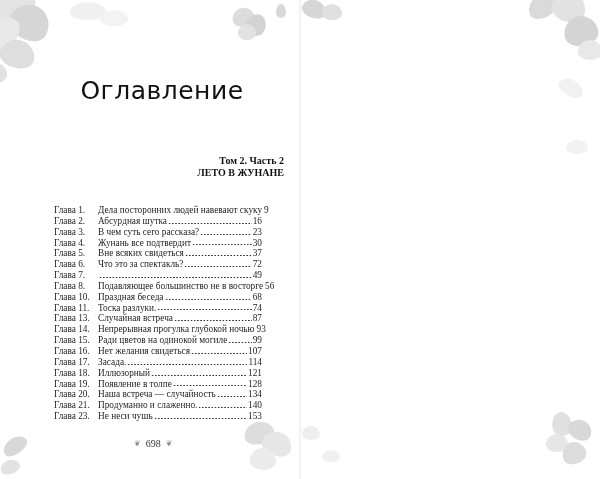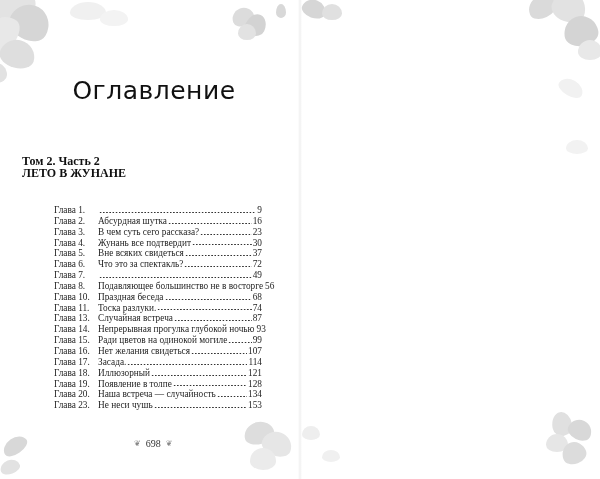--- a/index.html
+++ b/index.html
@@ -17,27 +17,27 @@
   .gutter {
     position: absolute; left: 298px; top: 0; width: 4px; height: 479px;
     background: linear-gradient(to right, rgba(0,0,0,0), rgba(0,0,0,0.06), rgba(0,0,0,0));
   }
 
   
   .flower { position: absolute; pointer-events: none; }
   .petal { position: absolute; border-radius: 50% 50% 50% 50% / 60% 60% 40% 40%; }
 
   .toc-heading {
-    position: absolute; left: 4px; width: 300px; top: 76px;
+    position: absolute; left: 12px; width: 300px; top: 76px;
     text-align: center; font-family: "DejaVu Sans", sans-serif;
     font-size: 25px; letter-spacing: 0.5px; color: #111;
   }
   .volume-title {
-    position: absolute; left: 22px; width: 250px; top: 155px;
-    text-align: left; font-weight: bold; font-size: 12px; line-height: 12px; color: #111;
+    position: absolute; left: 34px; width: 250px; top: 155px;
+    text-align: right; font-weight: bold; font-size: 10px; line-height: 12px; color: #111;
   }
 
   .toc-list { position: absolute; margin: 17px; padding: 0; list-style: none; }
   .toc-list.left { left: 37px; width: 208px; top: 188px; }
   .toc-entry { font-size: 9.3px; position: relative; }
   .toc-list.left .toc-entry { height: 10.85px; line-height: 10.85px; }
   .line { display: flex; align-items: baseline; white-space: nowrap; }
   .prefix { flex: 0 0 auto; }
   .toc-list.left .prefix { width: 44px; }
   .title { flex: 0 0 auto; }
@@ -99,20 +99,21 @@
     <div class="volume-title">
       <div>Том 2. Часть 2</div>
       <div>ЛЕТО В ЖУНАНЕ</div>
     </div>
 
     <ul class="toc-list left">
 
       <li class="toc-entry">
           <div class="line">
             <span class="prefix">Глава  1.</span>
+            <span class="title">Дела посторонних людей навевают скуку</span>
             <span class="dots"></span>
             <span class="page-no">9</span>
           </div>
         </li>
       <li class="toc-entry">
           <div class="line">
             <span class="prefix">Глава  2.</span>
             <span class="title">Абсурдная шутка</span>
             <span class="dots"></span>
             <span class="page-no">16</span>
@@ -236,20 +237,28 @@
             <span class="dots"></span>
             <span class="page-no">128</span>
           </div>
         </li>
       <li class="toc-entry">
           <div class="line">
             <span class="prefix">Глава 20.</span>
             <span class="title">Наша встреча — случайность</span>
             <span class="dots"></span>
             <span class="page-no">134</span>
+          </div>
+        </li>
+      <li class="toc-entry">
+          <div class="line">
+            <span class="prefix">Глава 21.</span>
+            <span class="title">Продуманно и слаженно.</span>
+            <span class="dots"></span>
+            <span class="page-no">140</span>
           </div>
         </li>
       <li class="toc-entry">
           <div class="line">
             <span class="prefix">Глава 23.</span>
             <span class="title">Не неси чушь</span>
             <span class="dots"></span>
             <span class="page-no">153</span>
           </div>
         </li>

